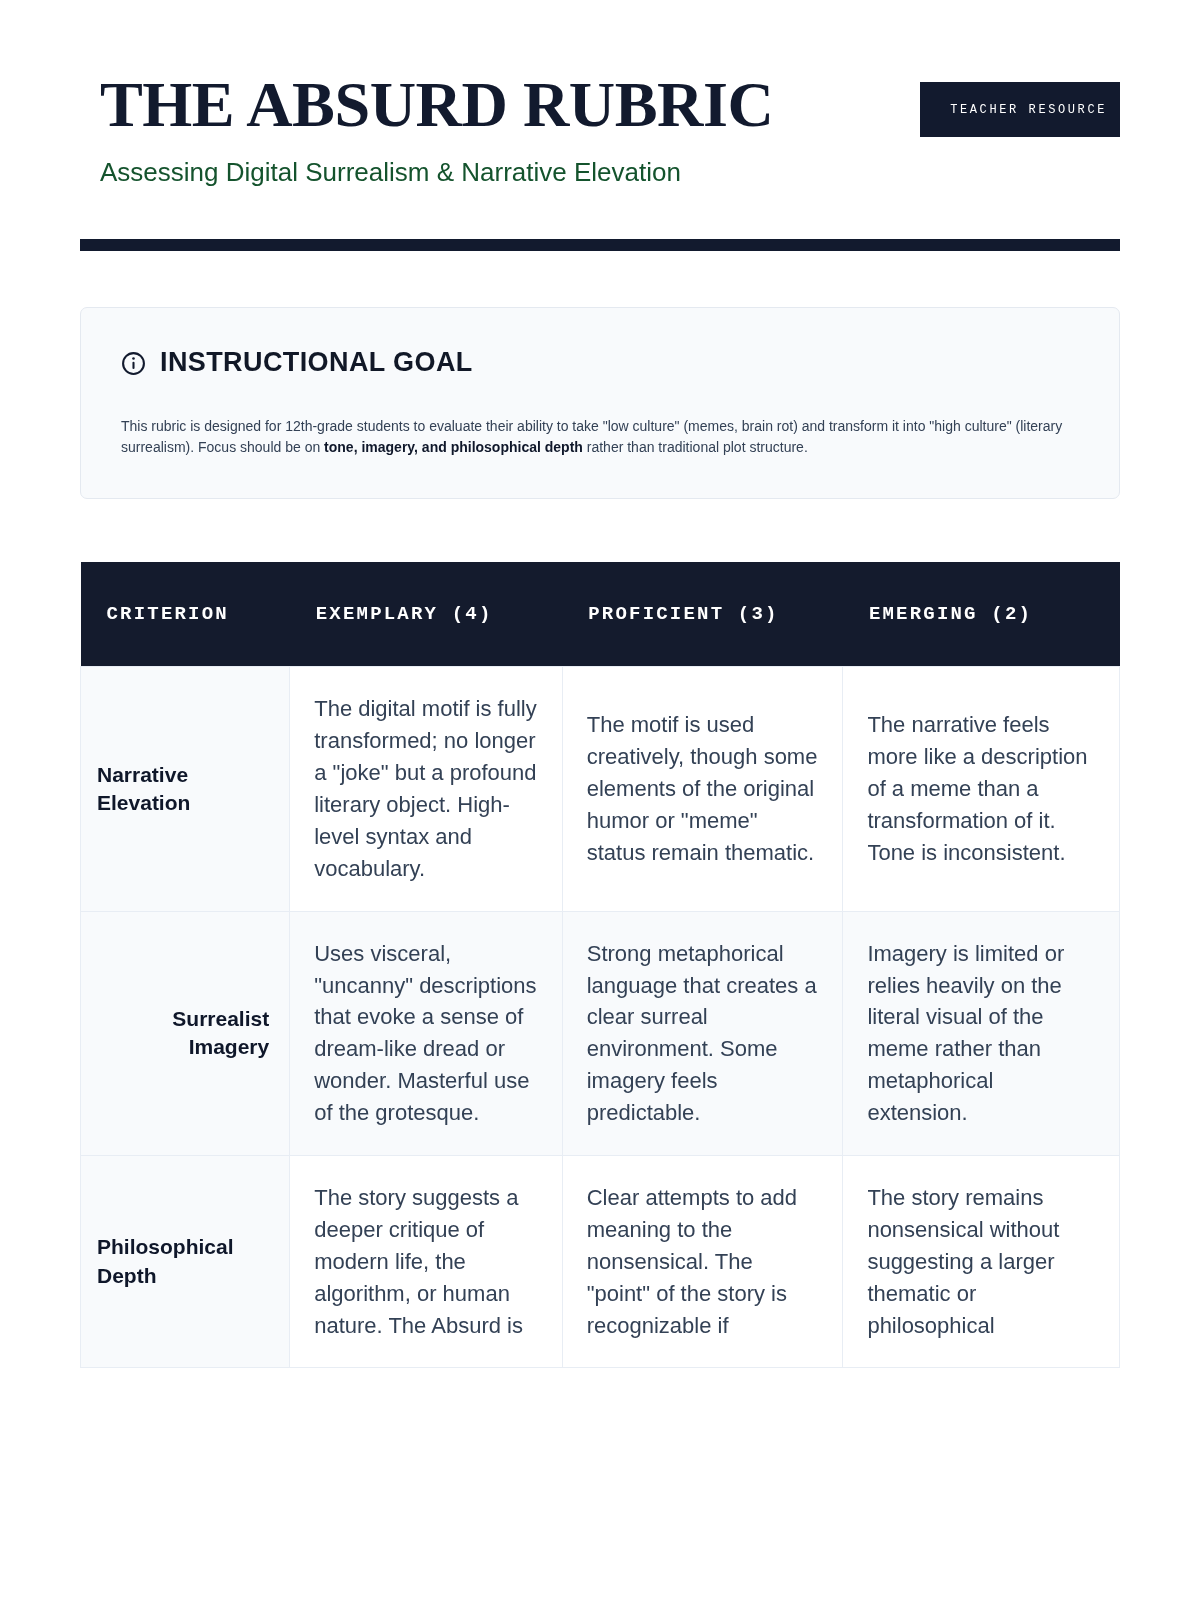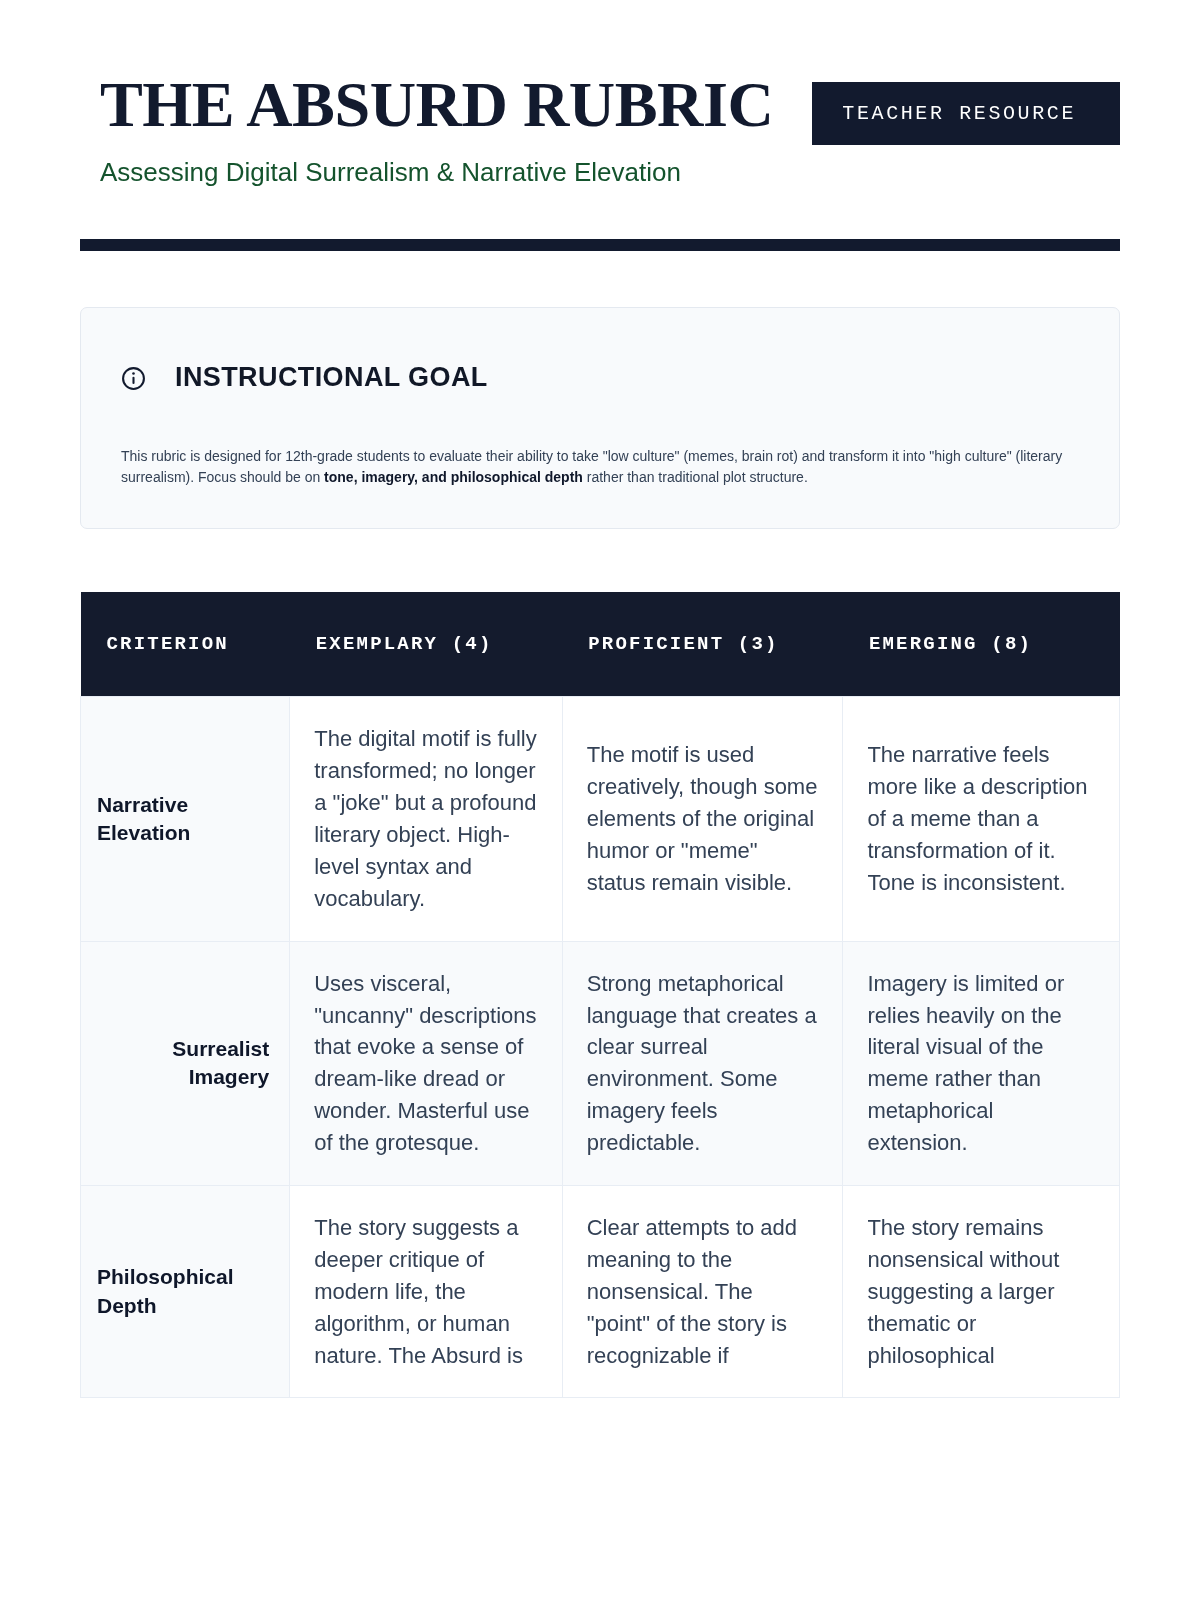--- a/index.html
+++ b/index.html
@@ -58,24 +58,24 @@
     margin: 20px 0 0 0;
     white-space: nowrap;
   }
 
   .badge {
     flex: 0 0 auto;
     margin-top: 6px;
     background: #121a2e;
     color: #ffffff;
     font-family: "Liberation Mono", "DejaVu Sans Mono", monospace;
-    font-size: 20px;
+    font-size: 12px;
     font-weight: 400;
     letter-spacing: 2.6px;
-    padding: 22px 44px 21px 30px;
+    padding: 22px 13px 21px 30px;
     white-space: nowrap;
     line-height: 1;
   }
 
   
   .rule {
     margin-top: 51px;
     height: 12px;
     background: #121a2e;
     width: 100%;
@@ -103,21 +103,21 @@
     color: #121a2e;
     position: relative;
     top: 1px;
   }
   .callout-title {
     font-size: 27px;
     font-weight: 700;
     letter-spacing: 0.4px;
     color: #111827;
     line-height: 1;
-    margin: 15px;
+    margin: 0;
   }
   .callout-body {
     margin: 40px 0 0 0;
     font-size: 14px;
     line-height: 1.48;
     color: #334155;
     max-width: 945px;
   }
   .callout-body b {
     font-weight: 700;
@@ -210,28 +210,28 @@
       <col class="c1">
         <col class="c2">
         <col class="c3">
         <col class="c4">
     </colgroup>
     <thead>
       <tr>
         <th>CRITERION</th>
         <th>EXEMPLARY (4)</th>
         <th>PROFICIENT (3)</th>
-        <th>EMERGING (8)</th>
+        <th>EMERGING (2)</th>
       </tr>
     </thead>
     <tbody>
       <tr>
         <td class="criterion">Narrative Elevation</td>
         <td>The digital motif is fully transformed; no longer a "joke" but a profound literary object. High-level syntax and vocabulary.</td>
-        <td>The motif is used creatively, though some elements of the original humor or "meme" status remain visible.</td>
+        <td>The motif is used creatively, though some elements of the original humor or "meme" status remain thematic.</td>
         <td>The narrative feels more like a description of a meme than a transformation of it. Tone is inconsistent.</td>
       </tr>
       <tr class="striped">
         <td class="criterion">Surrealist Imagery</td>
         <td>Uses visceral, "uncanny" descriptions that evoke a sense of dream-like dread or wonder. Masterful use of the grotesque.</td>
         <td>Strong metaphorical language that creates a clear surreal environment. Some imagery feels predictable.</td>
         <td>Imagery is limited or relies heavily on the literal visual of the meme rather than metaphorical extension.</td>
       </tr>
       <tr>
         <td class="criterion">Philosophical Depth</td>

